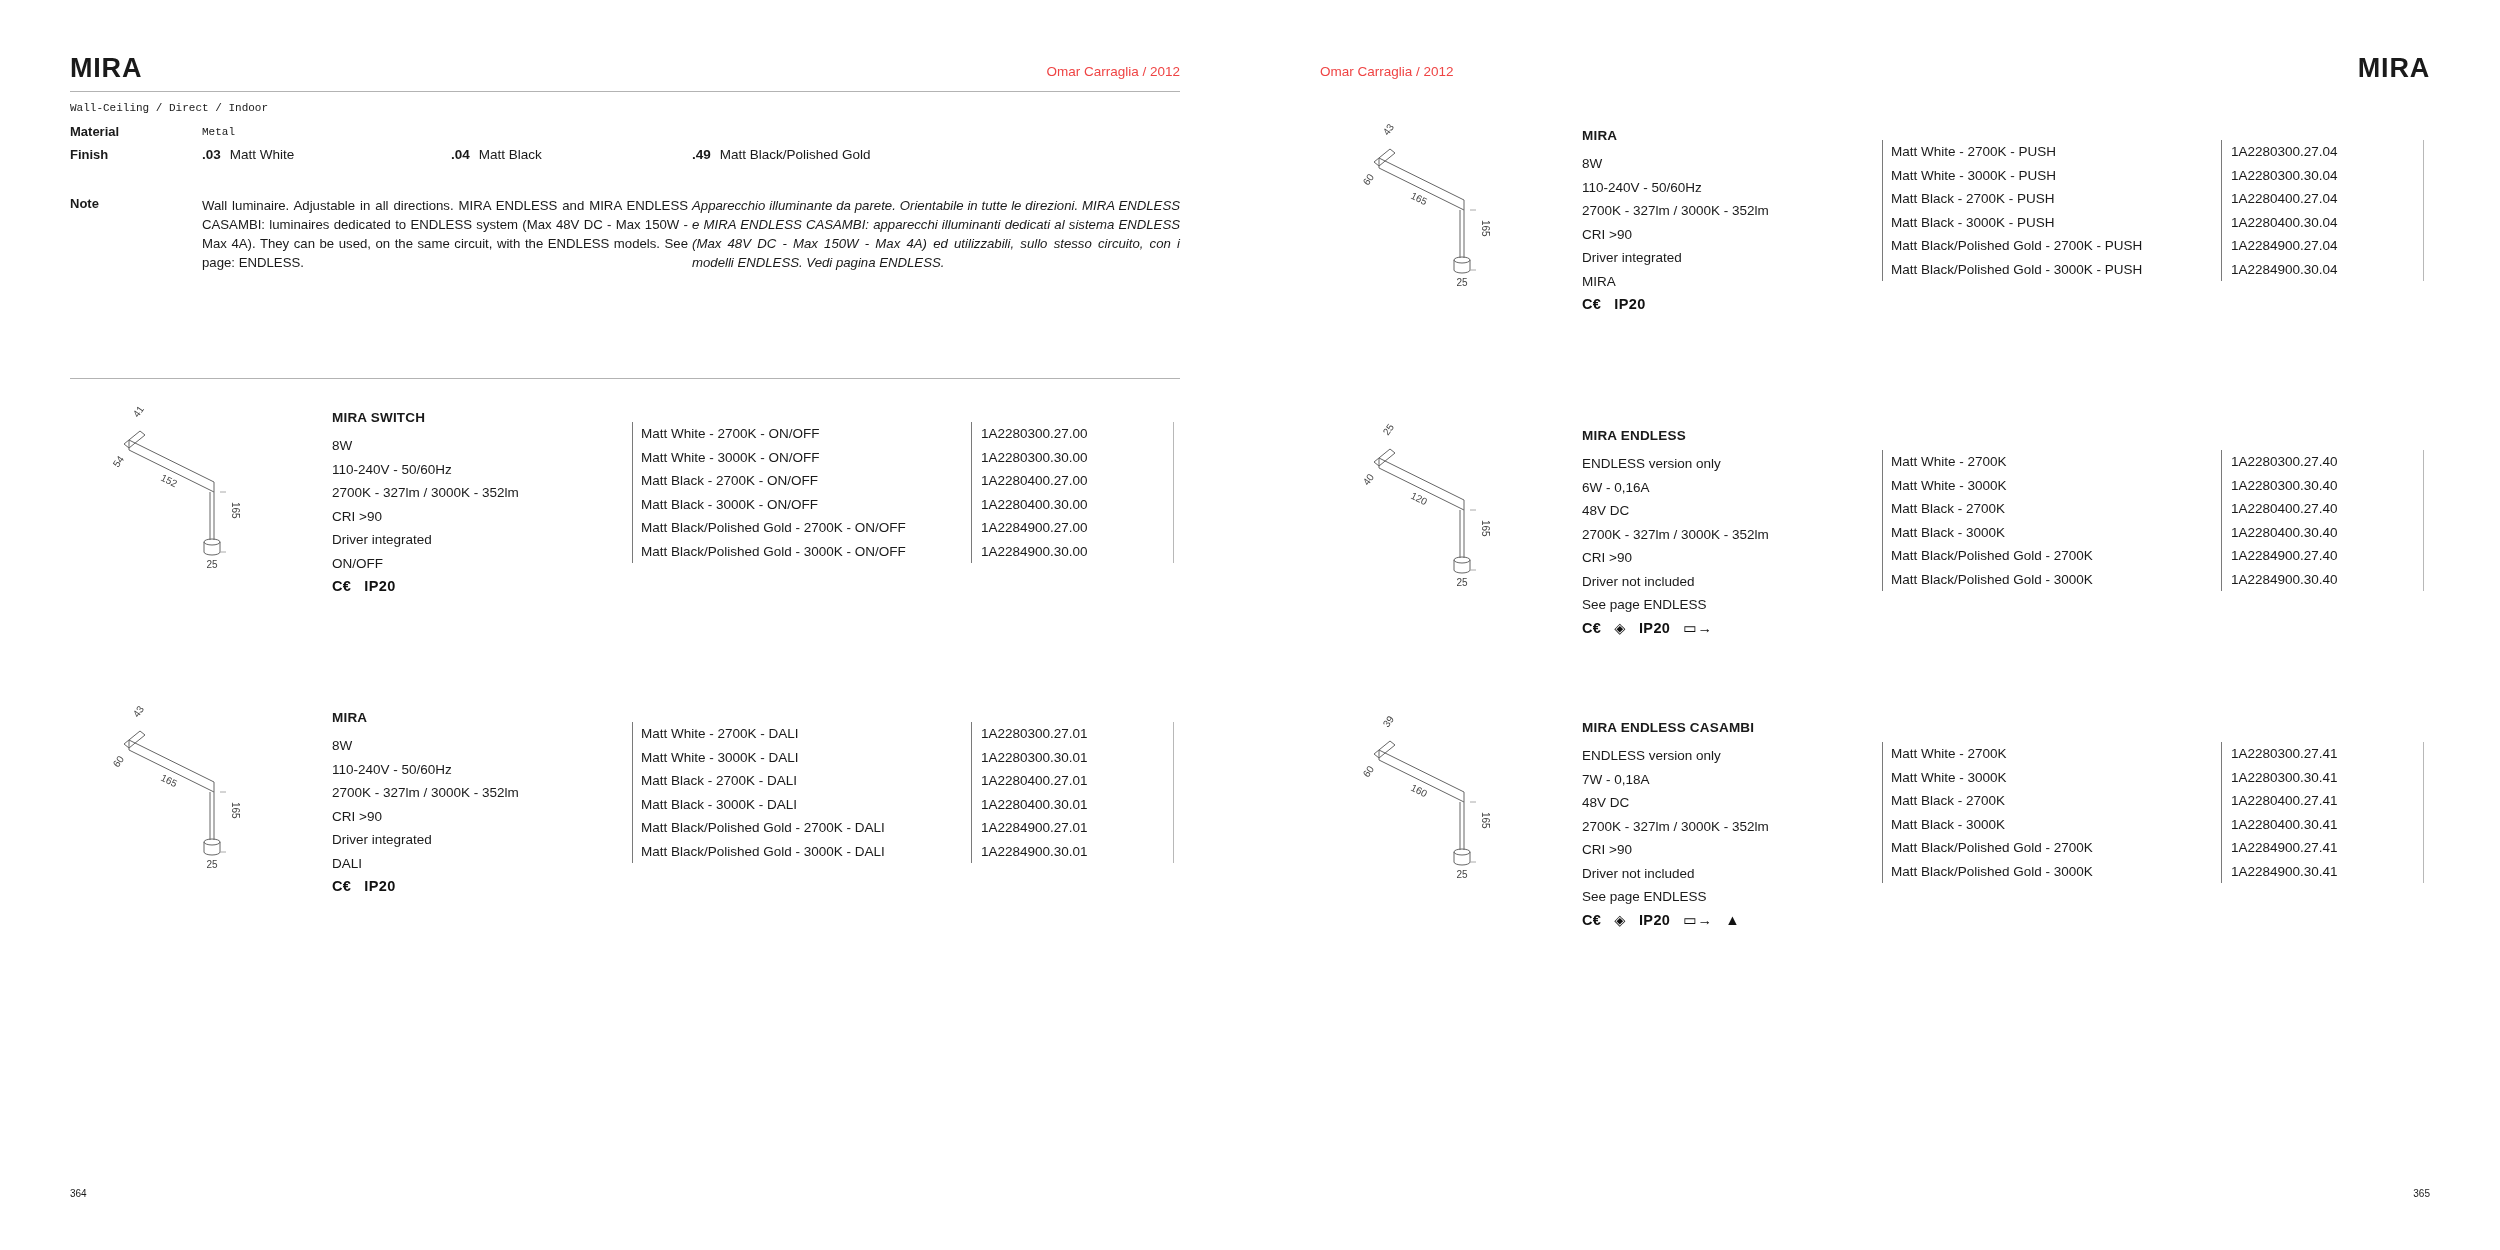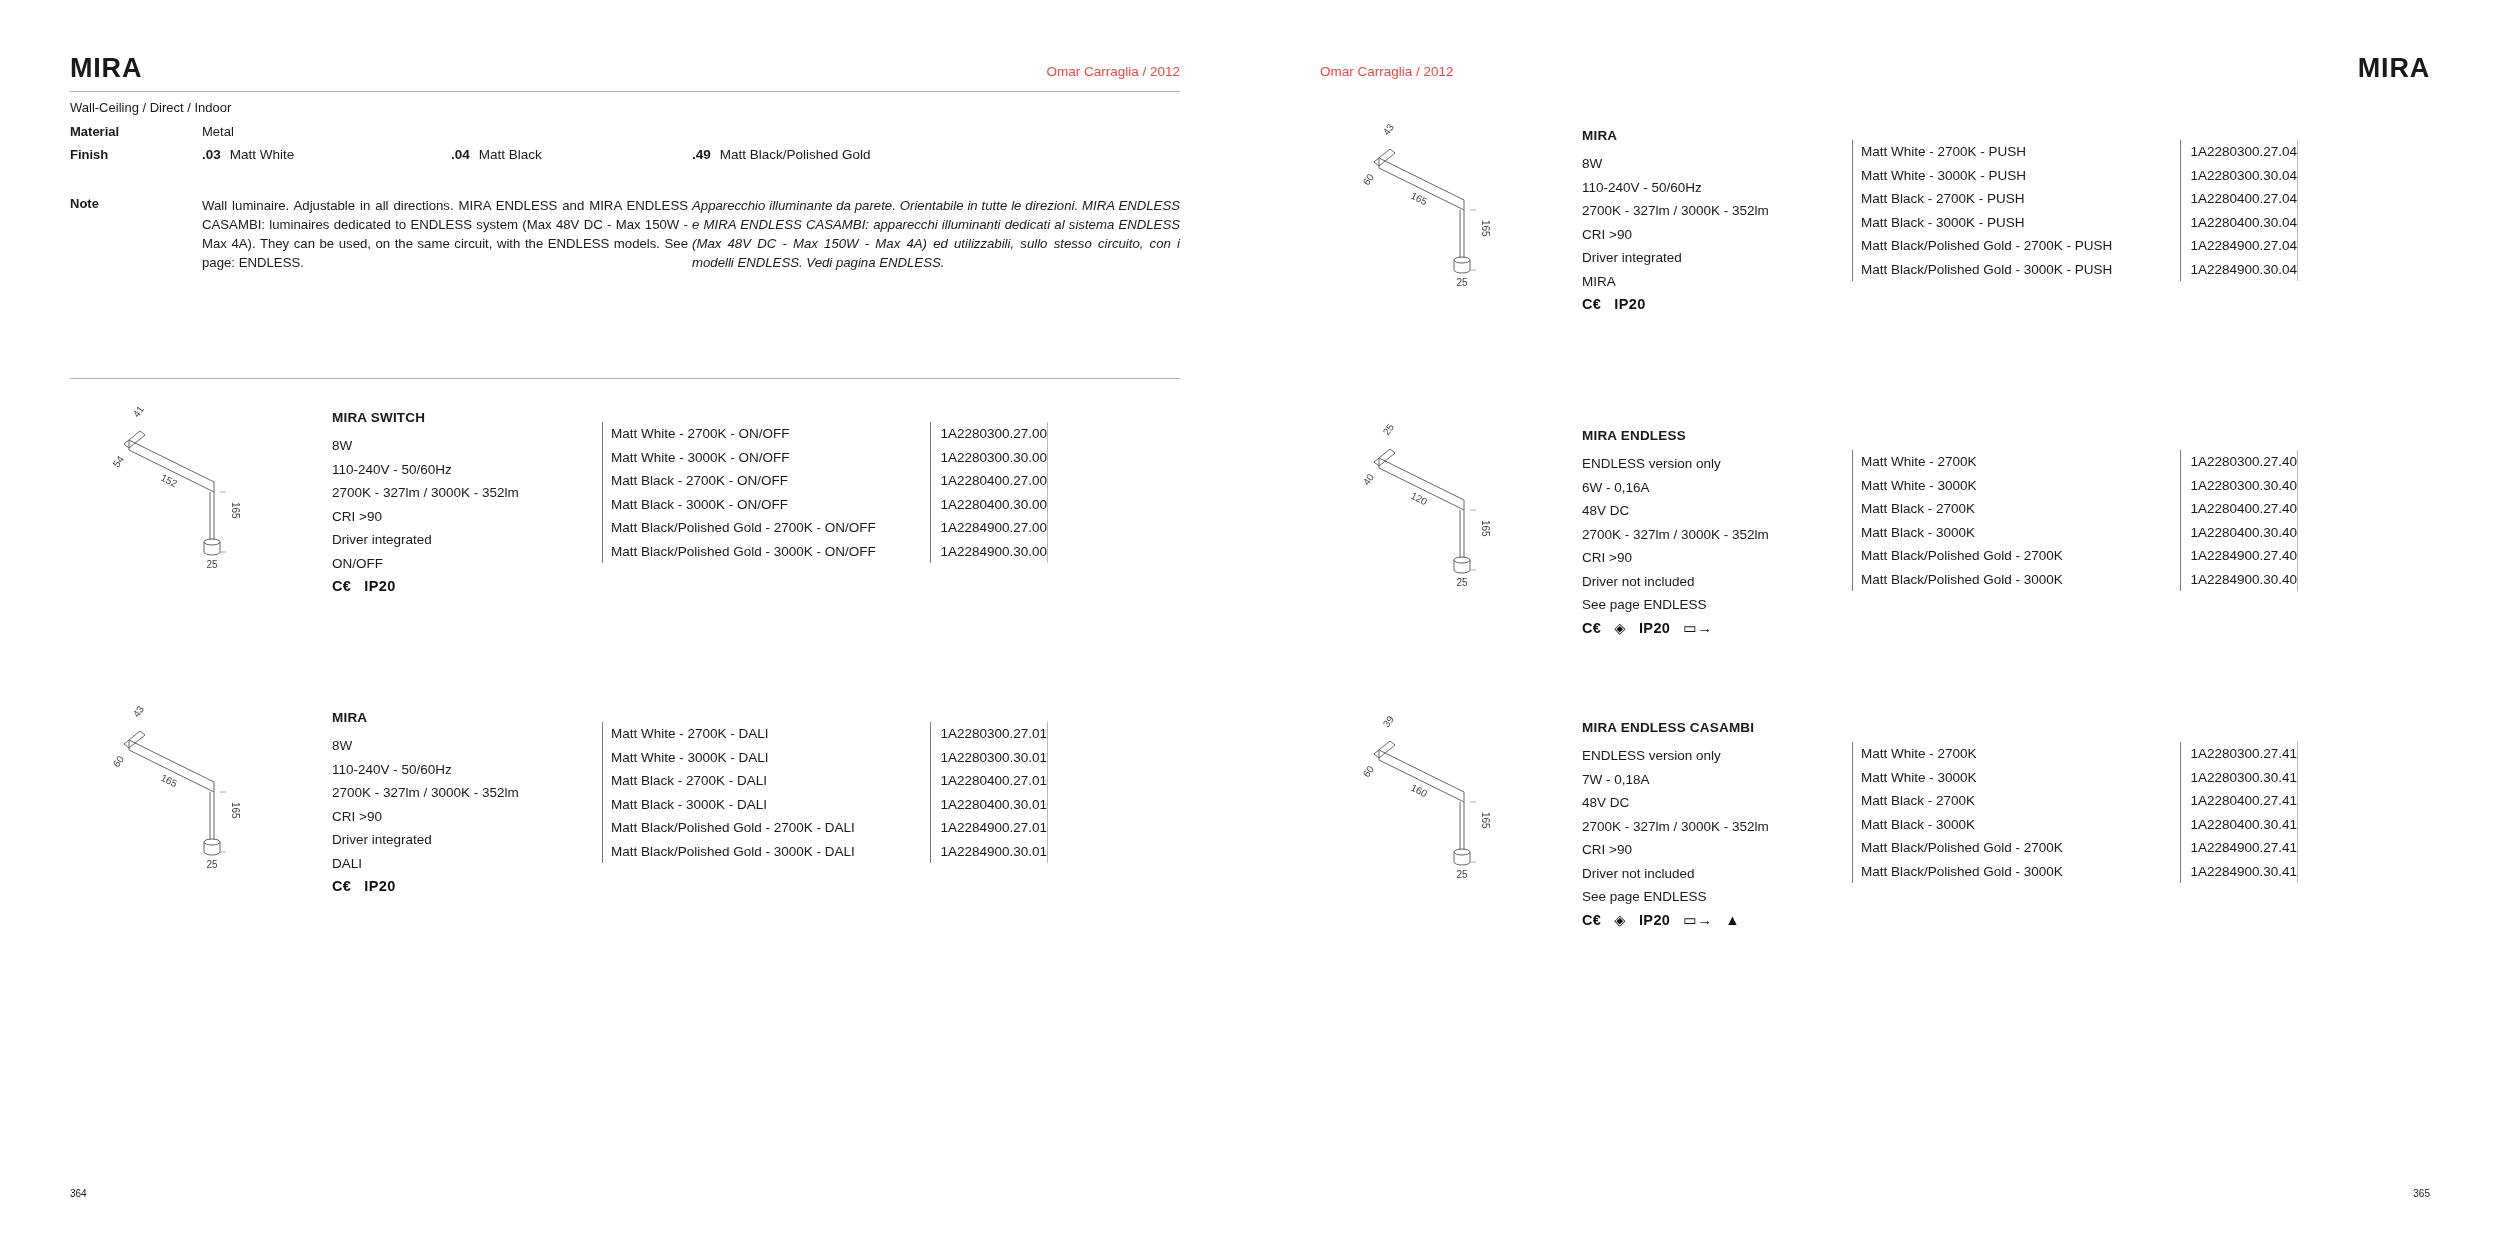--- a/index.html
+++ b/index.html
@@ -17,21 +17,21 @@
     position:absolute;
     font-size:27px; font-weight:700; letter-spacing:0.8px;
     line-height:1;
   }
   .designer {
     position:absolute;
     font-size:13.5px; color:#ef4444;
   }
   .right-align { text-align:right; }
   .rule { position:absolute; height:1px; background:#b3b3b3; }
-  .txt  { position:absolute; font-size:13px; line-height:16px; }
+  .txt  { position:absolute; font-size:11px; line-height:16px;font-family:Liberation Mono, monospace; }
   .label{ position:absolute; font-size:13px; font-weight:700; }
   .finish-opt { position:absolute; font-size:13.5px;text-align:center; }
   .finish-opt .code { font-weight:700; margin-right:9px; }
   .note {
     position:absolute;
     font-size:13.2px; line-height:19px;
     text-align:justify;
   }
   .note.italic { font-style:italic; }
   .pagenum { position:absolute; font-size:10px;text-align:right; }
@@ -46,21 +46,21 @@
   .p-specs { position:absolute; left:262px; top:34px; }
   .p-specs .spec { font-size:13.5px; height:23.5px; line-height:23.5px; white-space:nowrap; }
   .p-icons {
     position:absolute; left:262px; top:178px;
     display:flex; gap:13px; align-items:center;
     font-size:14.5px; font-weight:600; letter-spacing:0.4px; color:#111;
   }
   .product.specs7 .p-icons { top:202px; }
   .cert { white-space:nowrap; }
   .p-table {
-    position:absolute; left:532px; top:22px; width:446px;
+    position:absolute; left:562px; top:22px; width:542px;
     border-left:1px solid #7a7a7a;
     border-right:1px solid #b8b8b8;
   }
   .product.specs7 .p-table { top:32px; }
   .trow { display:flex; height:23.5px; line-height:23.5px; font-size:13.5px; }
   .tdesc { width:339px; padding-left:8px; border-right:1px solid #7a7a7a; white-space:nowrap; overflow:hidden; }
   .tcode { flex:1; padding-left:9px; white-space:nowrap; }
   svg text { font-family:"Liberation Sans","DejaVu Sans",sans-serif; font-size:10px; fill:#444; }
 </style>
 </head>

